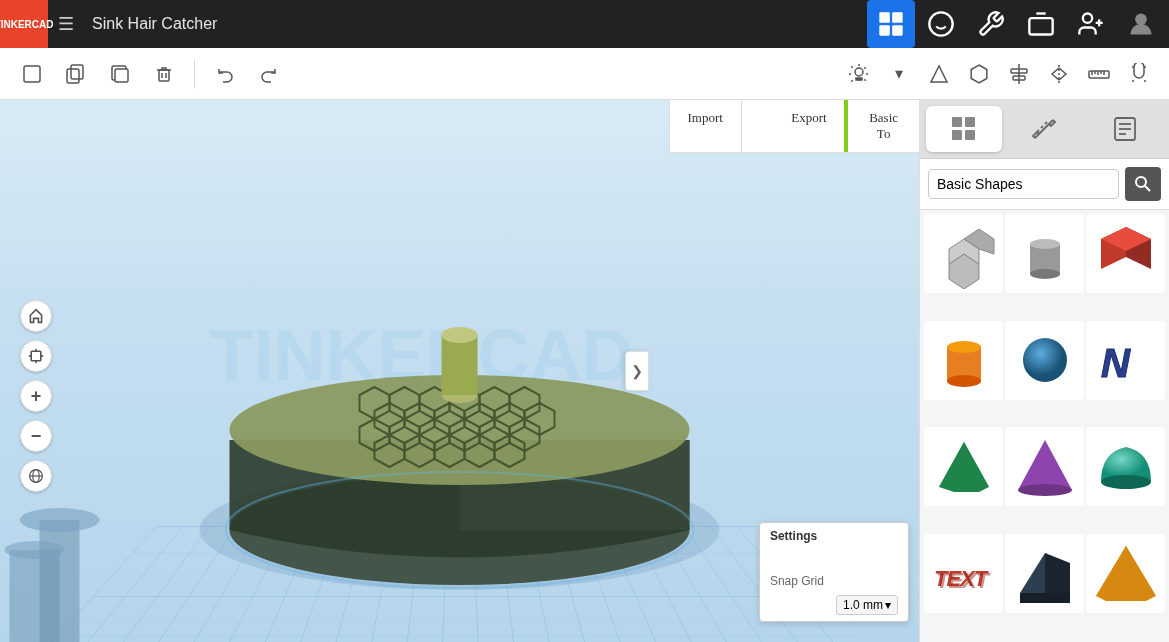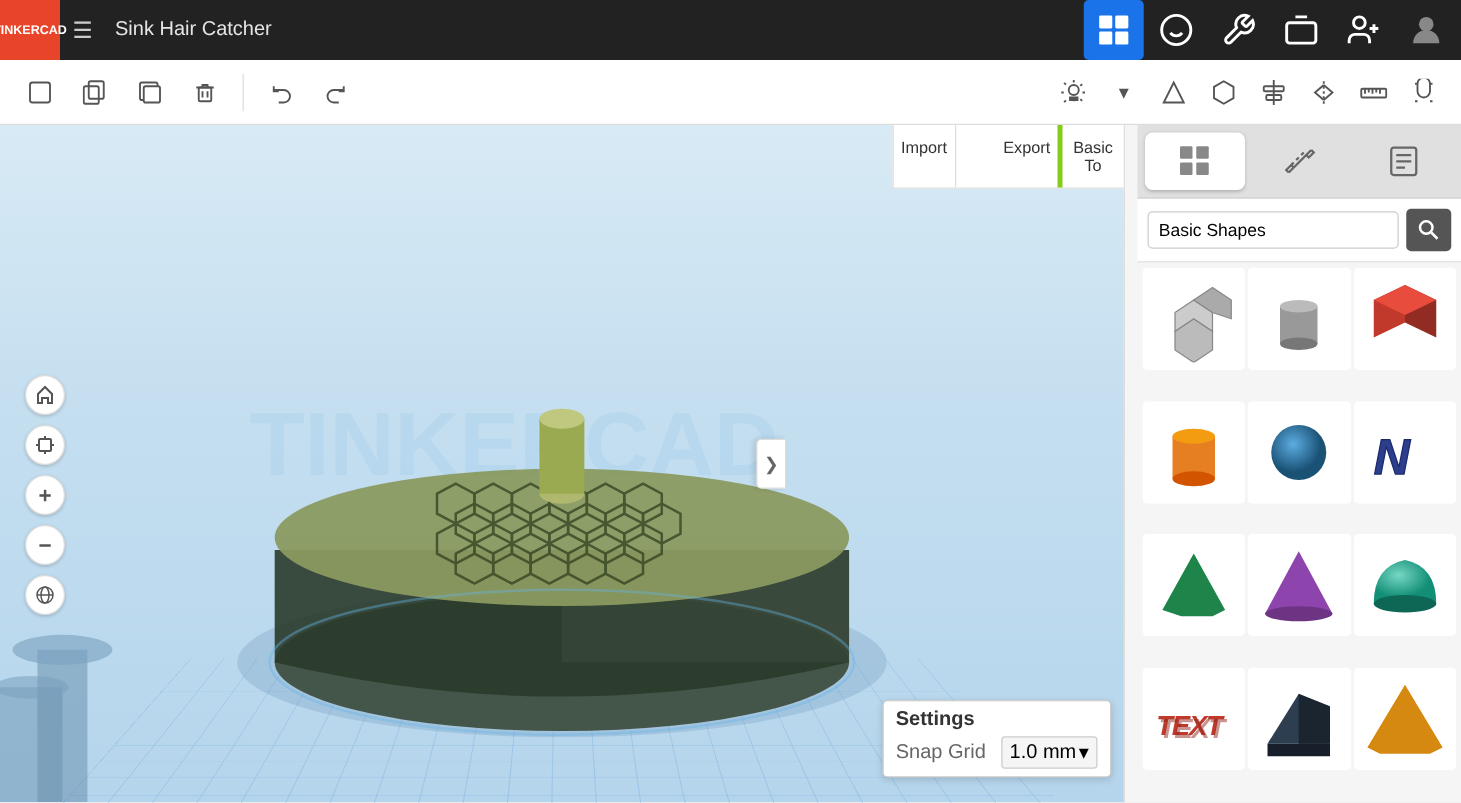--- a/index.html
+++ b/index.html
@@ -94,26 +94,26 @@
     
     .sidebar-arrow {
       position: absolute; right: 270px; top: 50%; transform: translateY(-50%);
       width: 24px; height: 40px; background: white; border: 1px solid #ddd;
       border-radius: 4px 0 0 4px; display: flex; align-items: center; justify-content: center;
       cursor: pointer; font-size: 14px; color: #666; box-shadow: -2px 0 4px rgba(0,0,0,0.1);
     }
 
     
     .right-panel {
-      width: 270px; background: #f5f5f5; border-left: 1px solid #ddd;
-      display: flex; flex-direction: column; flex-shrink: 0; padding-left: 10px;
+      width: 250px; background: #f5f5f5; border-left: 1px solid #ddd;
+      display: flex; flex-direction: column; flex-shrink: 0;
     }
     .panel-action-btn {
-      flex: 1; padding: 10px 4px; text-align: center; cursor: pointer;
-      font-size: 13px; color: #333; border-right: 1px solid #ddd;
+      flex: 1; padding: 10px 16px; text-align: center; cursor: pointer;
+      font-size: 13px; color: #333; border-right: 1px solid #ddd; font-family: Liberation Serif, serif;
     }
     .panel-action-btn:last-child { border-right: none; }
 
     
     .shapes-header {
       display: flex; align-items: center; padding: 8px; background: white;
       border-bottom: 1px solid #ddd; gap: 6px;
     }
     .shapes-select {
       flex: 1; padding: 6px 8px; border: 1px solid #ccc; border-radius: 4px;
@@ -387,25 +387,25 @@
     </div>
 
     <div class="sidebar-arrow">❯</div>
 
     <div style="position:absolute;top:0;right:0;display:flex;background:white;border-bottom:1px solid #ddd;border-left:1px solid #ddd;">
       <div class="panel-action-btn" style="border-right:1px solid #ddd;">Import</div>
       <div class="panel-action-btn" style="border-right:4px solid #84cc16;margin-left:32px;">Export</div>
       <div class="panel-action-btn">Basic To</div>
     </div>
 
-    <div style="position:absolute;right:10px;bottom:20px;background:white;border:1px solid #ccc;border-radius:4px;padding:6px 10px;box-shadow:0 2px 6px rgba(0,0,0,0.15);font-size:16px;">
+    <div style="position:absolute;right:10px;bottom:20px;background:white;border:1px solid #ccc;border-radius:4px;padding:6px 10px;box-shadow:0 2px 6px rgba(0,0,0,0.15);font-size:12px;">
       <div style="font-weight:bold;margin-bottom:4px;color:#333;">Settings</div>
       <div style="display:flex;align-items:center;gap:12px;">
         <span style="color:#666;">Snap Grid</span>
-        <span style="background:#f5f5f5;border:1px solid #ccc;border-radius:3px;padding:2px 6px;display:flex;align-items:center;gap:2px;cursor:pointer;">
+        <span style="background:#f5f5f5;border:1px solid #ccc;border-radius:3px;padding:2px 6px;display:flex;align-items:center;gap:2px;cursor:pointer;margin-top:48px;">
           <span>1.0 mm</span>
           <span>▾</span>
         </span>
       </div>
     </div>
   </div>
 
   <div class="right-panel">
 
     <div style="display:flex;background:#e0e0e0;padding:6px;gap:4px;border-bottom:1px solid #ccc;">

